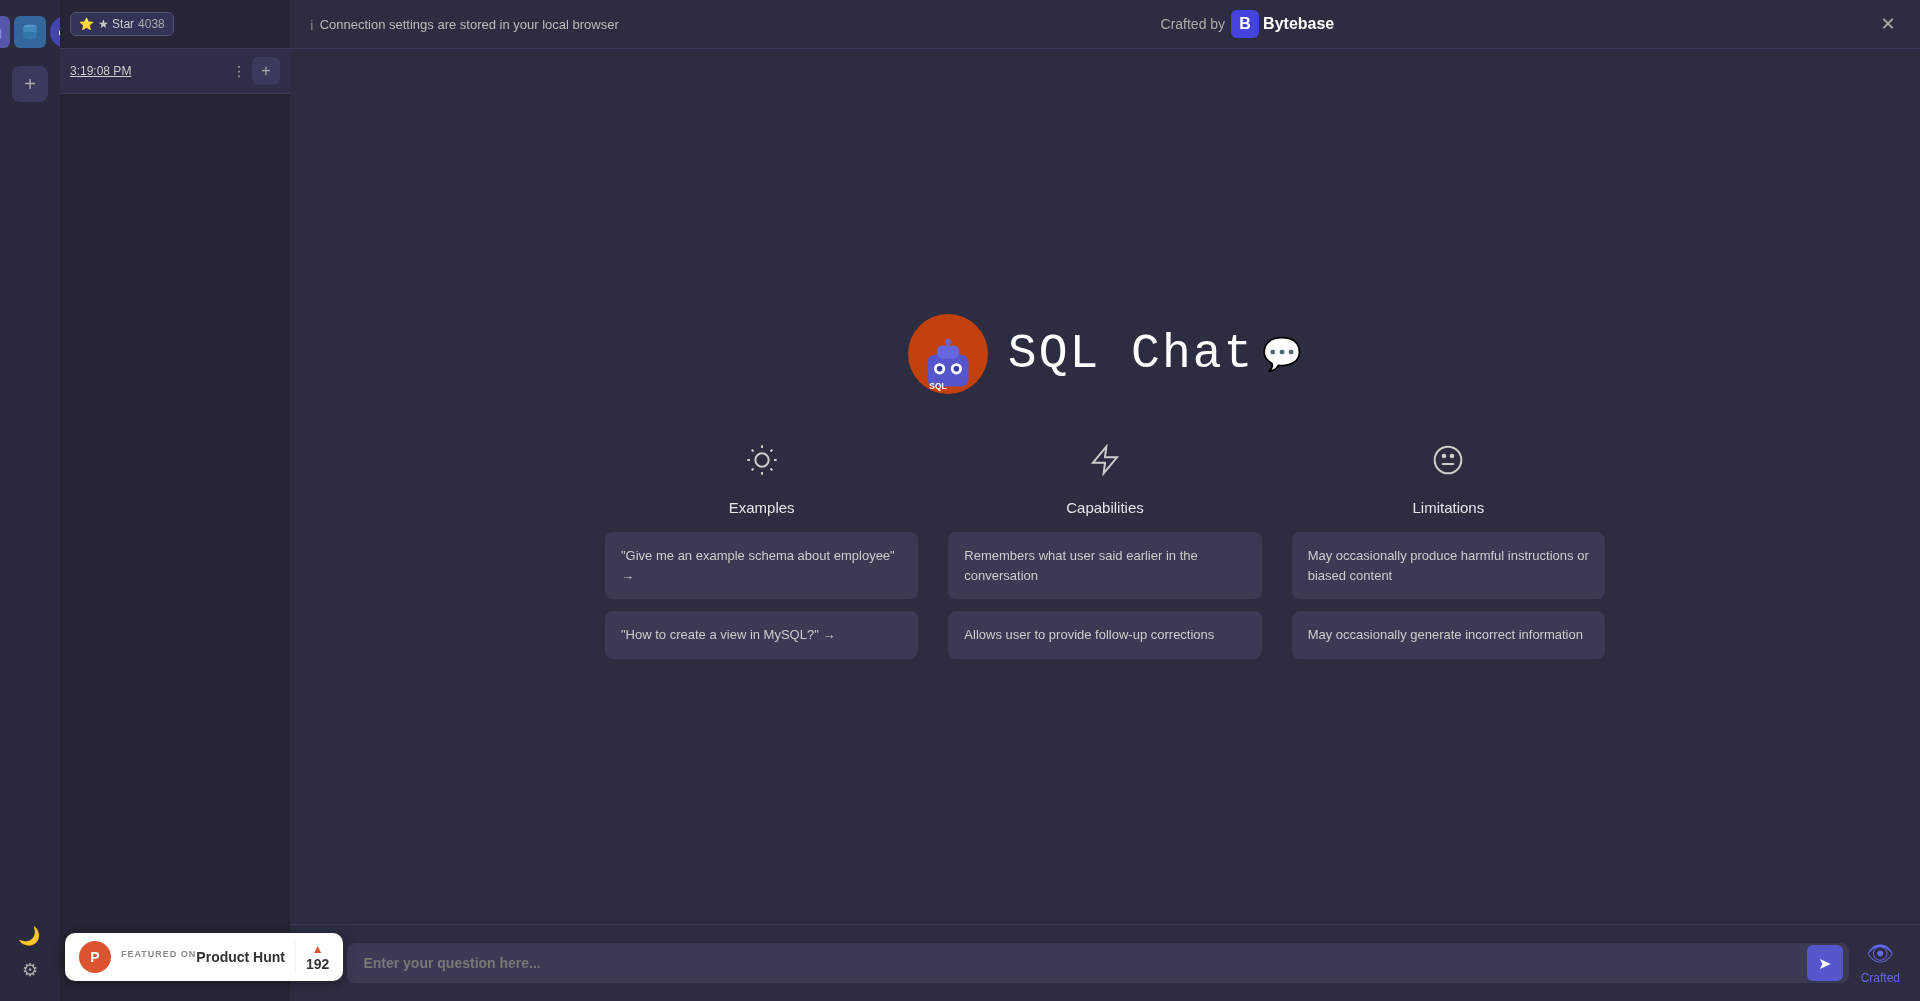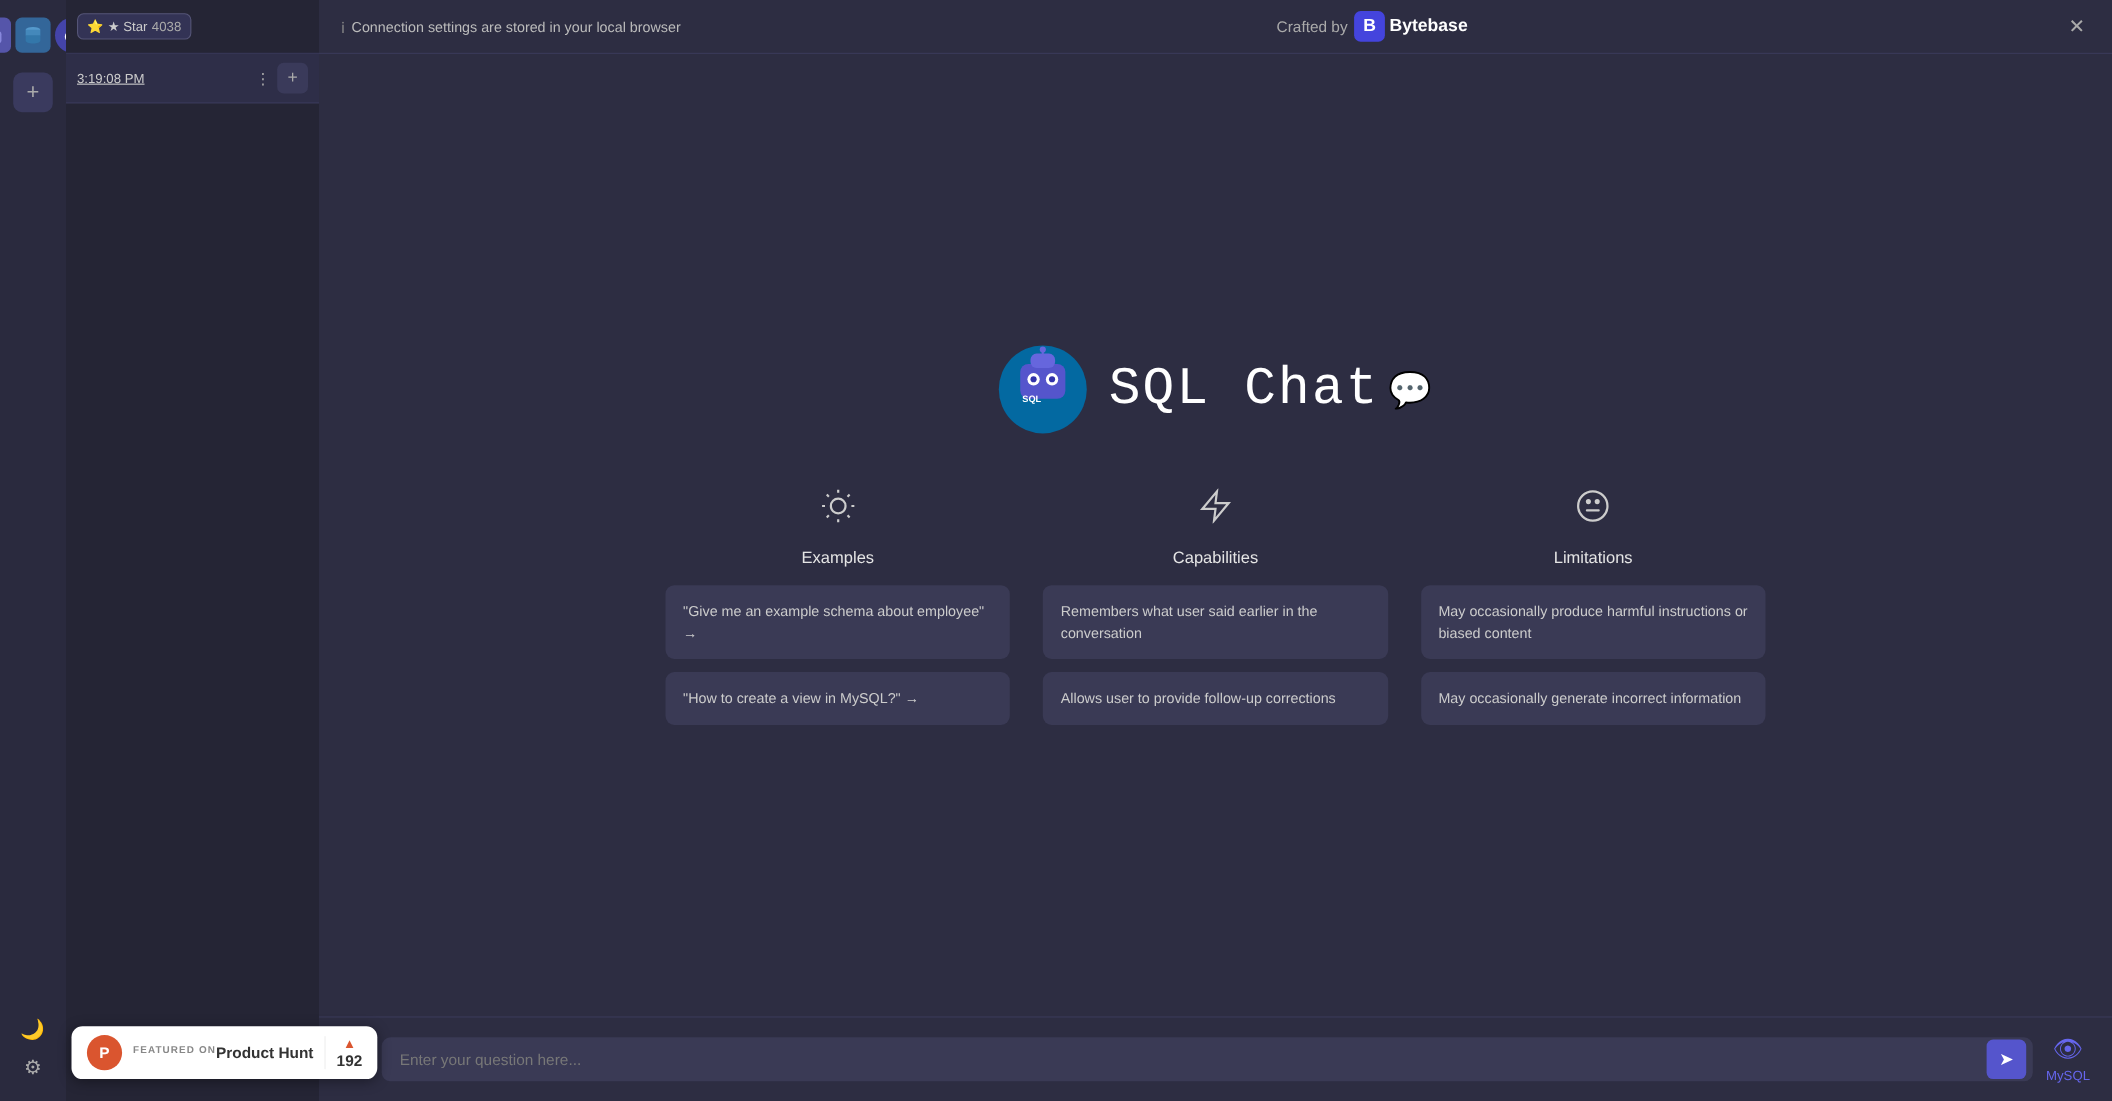--- a/index.html
+++ b/index.html
@@ -243,24 +243,24 @@
     .chat-hero {
       display: flex;
       align-items: center;
       gap: 20px;
       margin-bottom: 50px;
     }
 
     .bot-avatar {
       width: 80px;
       height: 80px;
-      background: #0369a1;
+      background: #c2410c;
       border-radius: 50%;
       display: flex;
-      align-items: flex-start;
+      align-items: flex-end;
       justify-content: center;
       font-size: 36px;
       position: relative;
     }
 
     .chat-title {
       font-size: 48px;
       font-weight: 400;
       color: #fff;
       font-family: 'Courier New', monospace;
@@ -338,20 +338,21 @@
     }
 
     .chat-input {
       flex: 1;
       background: transparent;
       border: none;
       outline: none;
       padding: 12px 16px;
       font-size: 14px;
       color: #ccc;
+      font-weight: bold;
     }
 
     .chat-input::placeholder {
       color: #777;
     }
 
     .send-btn {
       width: 36px;
       height: 36px;
       background: #5555cc;
@@ -603,21 +604,21 @@
   <div class="bottom-bar">
     <span class="brush-icon">🖌</span>
     <div class="input-container">
       <input class="chat-input" type="text" placeholder="Enter your question here..." style="">
       <div class="send-btn">
         <span style="color:white; font-size:16px;">➤</span>
       </div>
     </div>
     <div class="prompt-btn">
       <span class="prompt-eye-icon">👁</span>
-      <span class="prompt-label">MySQL</span>
+      <span class="prompt-label">Crafted</span>
     </div>
   </div>
 </div>
 
 <div class="ph-badge">
   <div class="ph-logo">
     <span>P</span>
   </div>
   <div class="ph-text">
     <span class="ph-featured">FEATURED ON</span>

